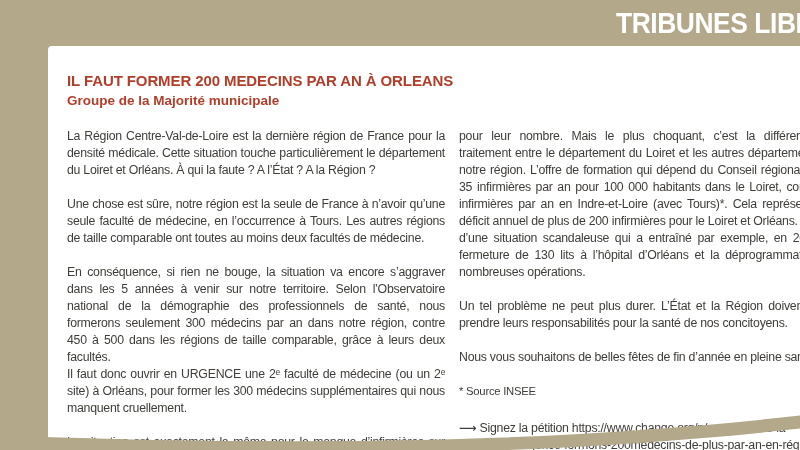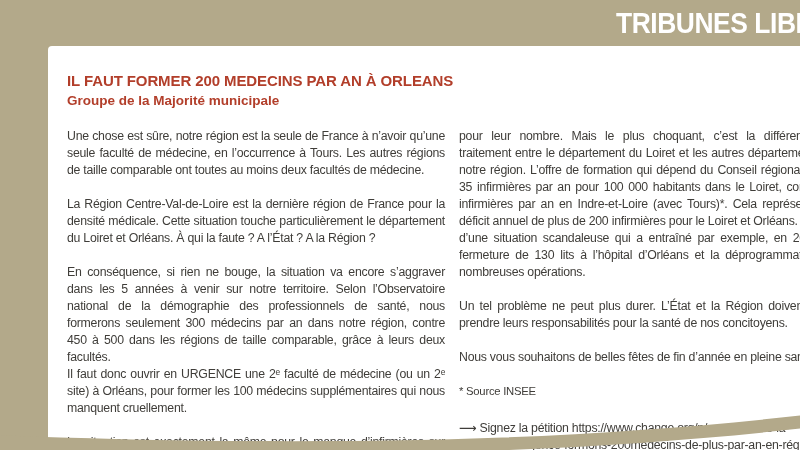--- a/index.html
+++ b/index.html
@@ -93,24 +93,24 @@
 </head>
 <body>
 
 <div class="section-banner">TRIBUNES LIBRES</div>
 
 <div class="card">
   <h1 class="article-title">IL FAUT FORMER 200 MEDECINS PAR AN À ORLEANS</h1>
   <h2 class="article-subtitle">Groupe de la Majorité municipale</h2>
   <div class="columns">
     <div class="col">
+        <p>La Région Centre-Val-de-Loire est la dernière région de France pour la densité médicale. Cette situation touche particulièrement le département du Loiret et Orléans. À qui la faute ? A l’État ? A la Région ?</p>
         <p>Une chose est sûre, notre région est la seule de France à n’avoir qu’une seule faculté de médecine, en l’occurrence à Tours. Les autres régions de taille comparable ont toutes au moins deux facultés de médecine.</p>
-        <p>La Région Centre-Val-de-Loire est la dernière région de France pour la densité médicale. Cette situation touche particulièrement le département du Loiret et Orléans. À qui la faute ? A l’État ? A la Région ?</p>
         <p>En conséquence, si rien ne bouge, la situation va encore s’aggraver dans les 5 années à venir sur notre territoire. Selon l’Observatoire national de la démographie des professionnels de santé, nous formerons seulement 300 médecins par an dans notre région, contre 450 à 500 dans les régions de taille comparable, grâce à leurs deux facultés.</p>
-        <p class="no-gap">Il faut donc ouvrir en URGENCE une 2ᵉ faculté de médecine (ou un 2ᵉ site) à Orléans, pour former les 100 médecins supplémentaires qui nous manquent cruellement.</p>
+        <p class="no-gap">Il faut donc ouvrir en URGENCE une 2ᵉ faculté de médecine (ou un 2ᵉ site) à Orléans, pour former les 300 médecins supplémentaires qui nous manquent cruellement.</p>
         <p>La situation est exactement la même pour le manque d’infirmières sur notre territoire. Notre région est encore la dernière avec celle des Pays de la Loire</p>
       </div>
     <div class="col">
         <p>pour leur nombre. Mais le plus choquant, c’est la différence de traitement entre le département du Loiret et les autres départements de notre région. L’offre de formation qui dépend du Conseil régional forme 35 infirmières par an pour 100 000 habitants dans le Loiret, contre 69 infirmières par an en Indre-et-Loire (avec Tours)*. Cela représente un déficit annuel de plus de 200 infirmières pour le Loiret et Orléans. Il s’agit d’une situation scandaleuse qui a entraîné par exemple, en 2021, la fermeture de 130 lits à l’hôpital d’Orléans et la déprogrammation de nombreuses opérations.</p>
         <p>Un tel problème ne peut plus durer. L’État et la Région doivent enfin prendre leurs responsabilités pour la santé de nos concitoyens.</p>
         <p>Nous vous souhaitons de belles fêtes de fin d’année en pleine santé !</p>
         <p class="fine-print">* Source INSEE</p>
         <p class="petition">⟶ Signez la pétition https://www.change.org/p/president-de-la-république-urgence-formons-200medecins-de-plus-par-an-en-région-centre-val-de-loire</p>
       </div>
   </div>

